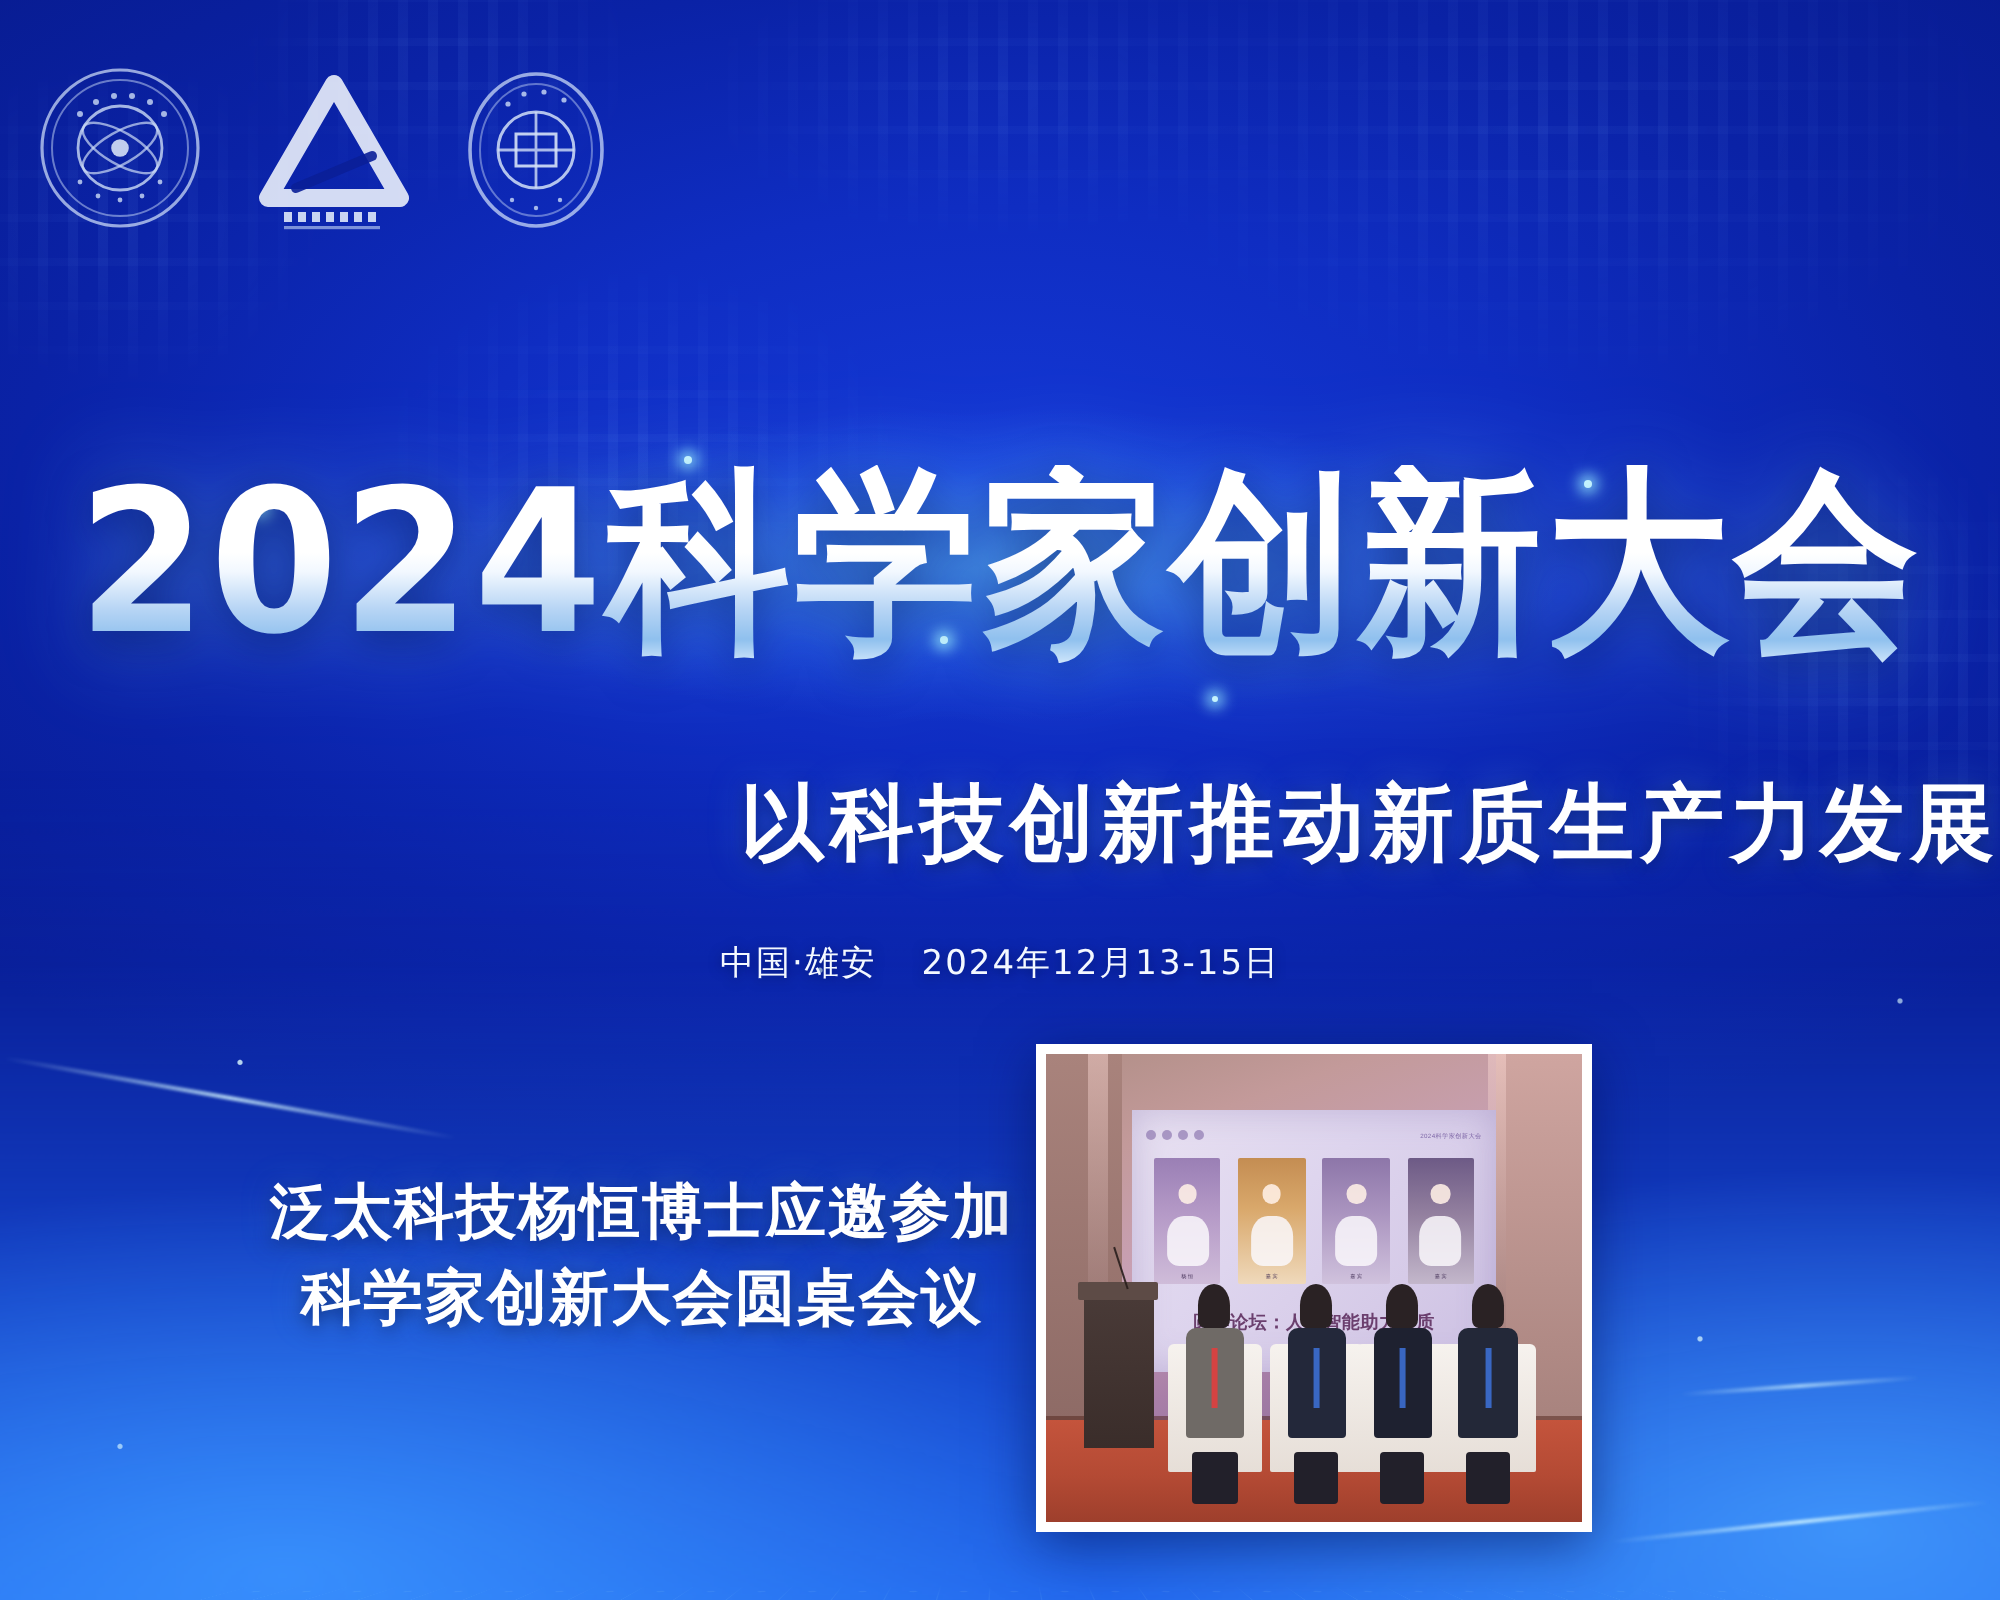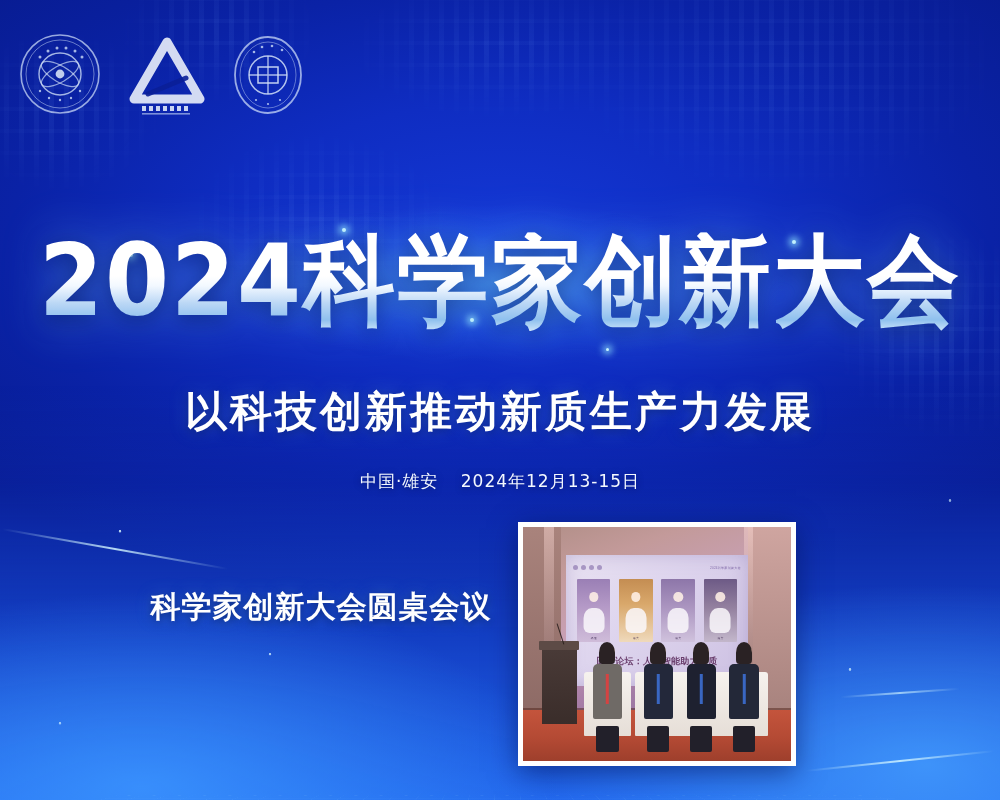--- a/index.html
+++ b/index.html
@@ -162,21 +162,21 @@
     color: transparent;
     -webkit-text-fill-color: transparent;
     filter: drop-shadow(0 4px 10px rgba(0,20,90,.55)) drop-shadow(0 0 22px rgba(120,200,255,.45));
     transform: scaleY(1.08);
   }
 
   .subtitle {
     position: absolute;
     left: 0; right: 0;
     top: 384px;
-    text-align: center;
+    text-align: right;
     font-family: "DejaVu Sans", "Liberation Sans", sans-serif;
     font-size: 42px;
     font-weight: 700;
     letter-spacing: 3px;
     color: #ffffff;
     text-shadow: 0 2px 8px rgba(0,20,90,.6), 0 0 18px rgba(120,200,255,.35);
     z-index: 7;
   }
 
   .meta-line {
@@ -438,20 +438,21 @@
   </div>
 
   <div class="subtitle">以科技创新推动新质生产力发展</div>
 
   <div class="meta-line">
     <span>中国·雄安</span>
     <span class="meta-date">2024年12月13-15日</span>
   </div>
 
   <div class="caption">
+    <div>泛太科技杨恒博士应邀参加</div>
     <div>科学家创新大会圆桌会议</div>
   </div>
 
   <div class="photo-glow"></div>
   <div class="photo-frame">
     <div class="photo">
 
       <div class="wall-left"></div>
       <div class="wall-right"></div>
       <div class="wall-col" style="left:8%;"></div>

